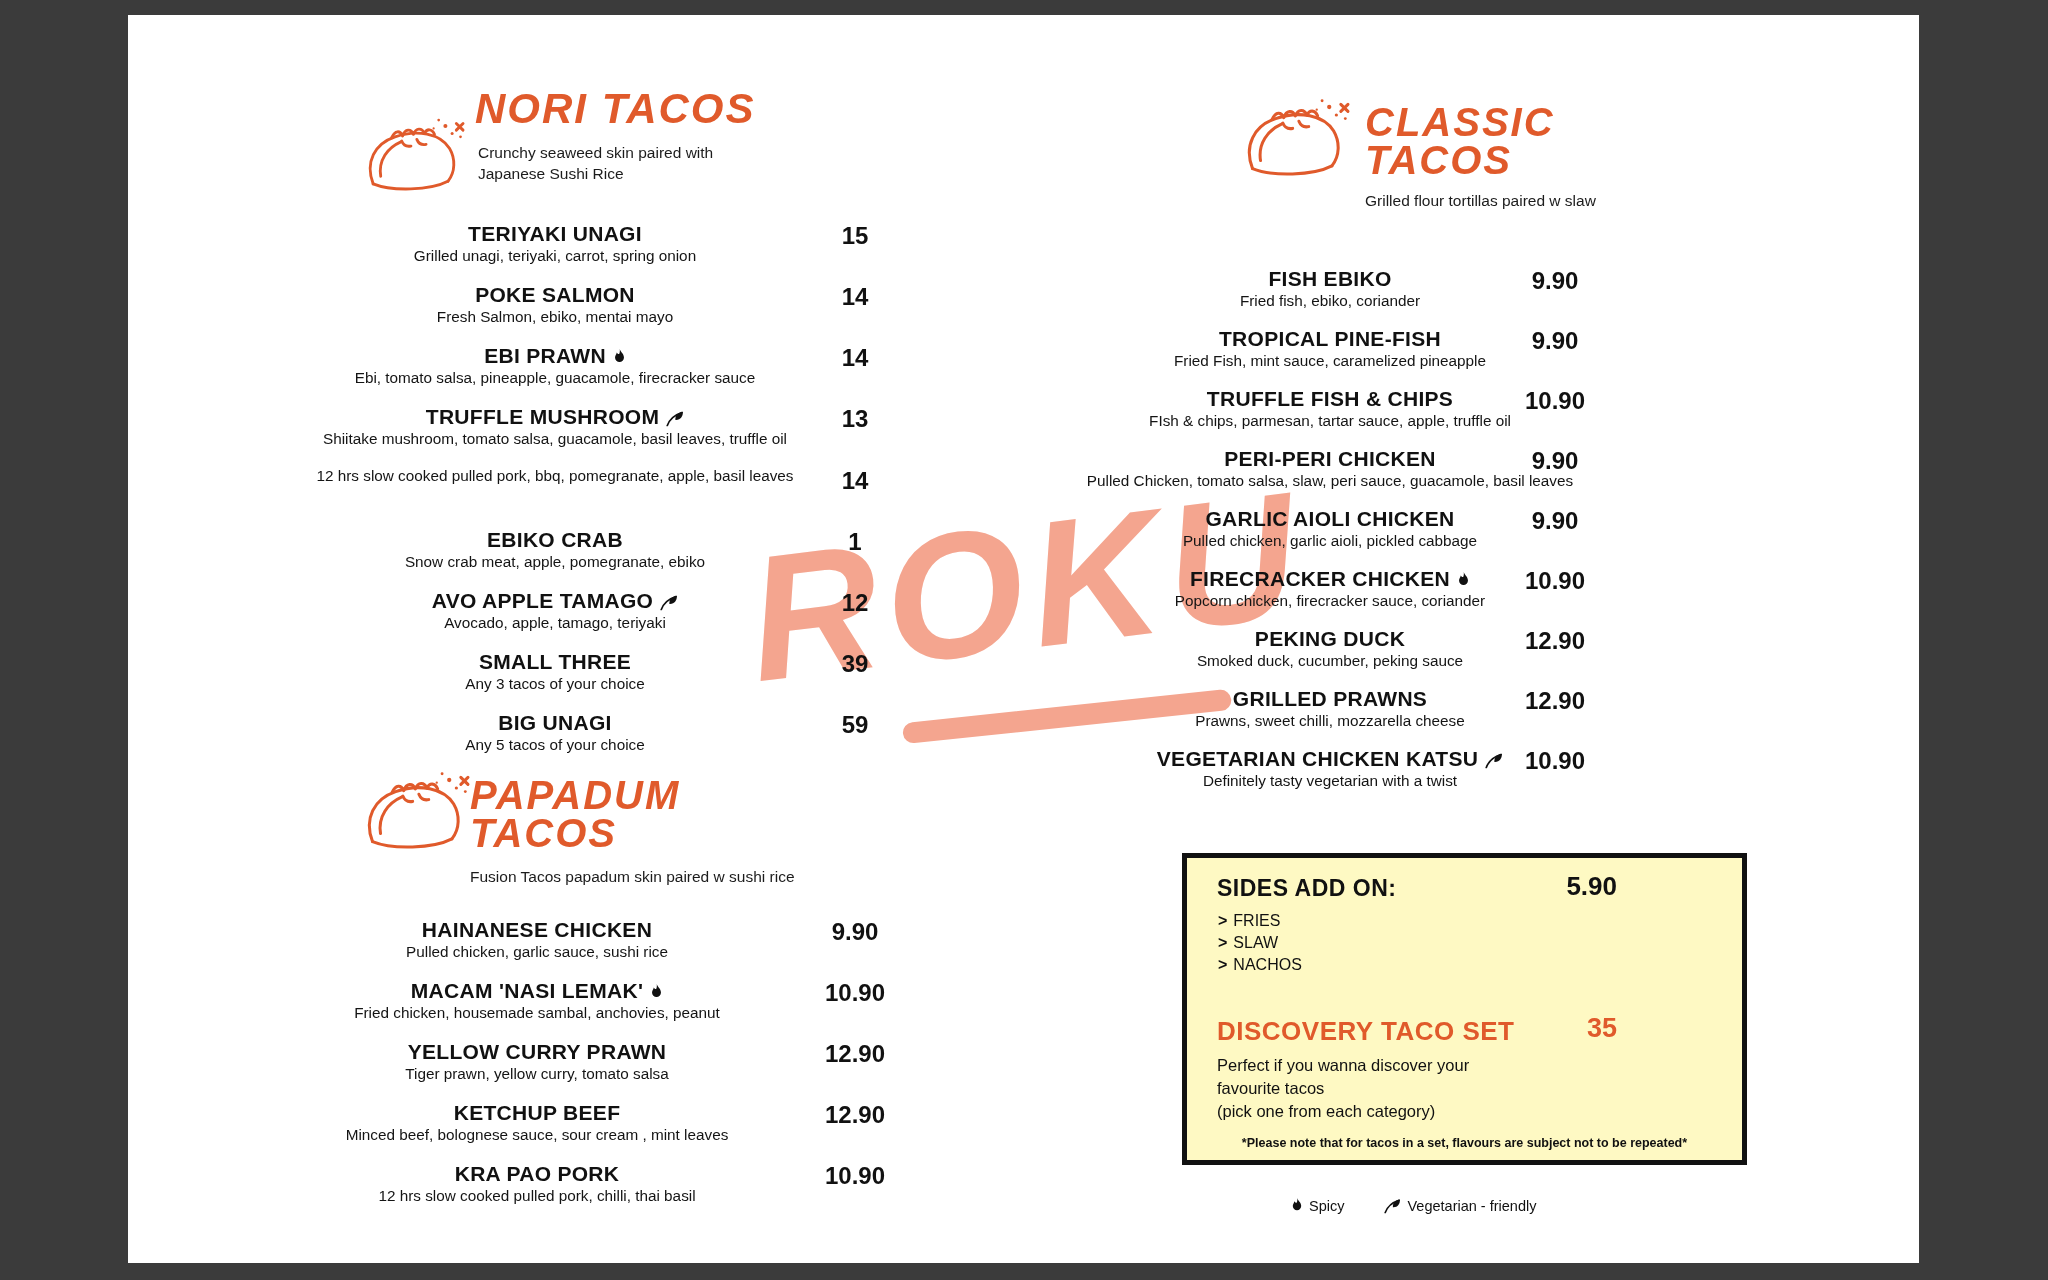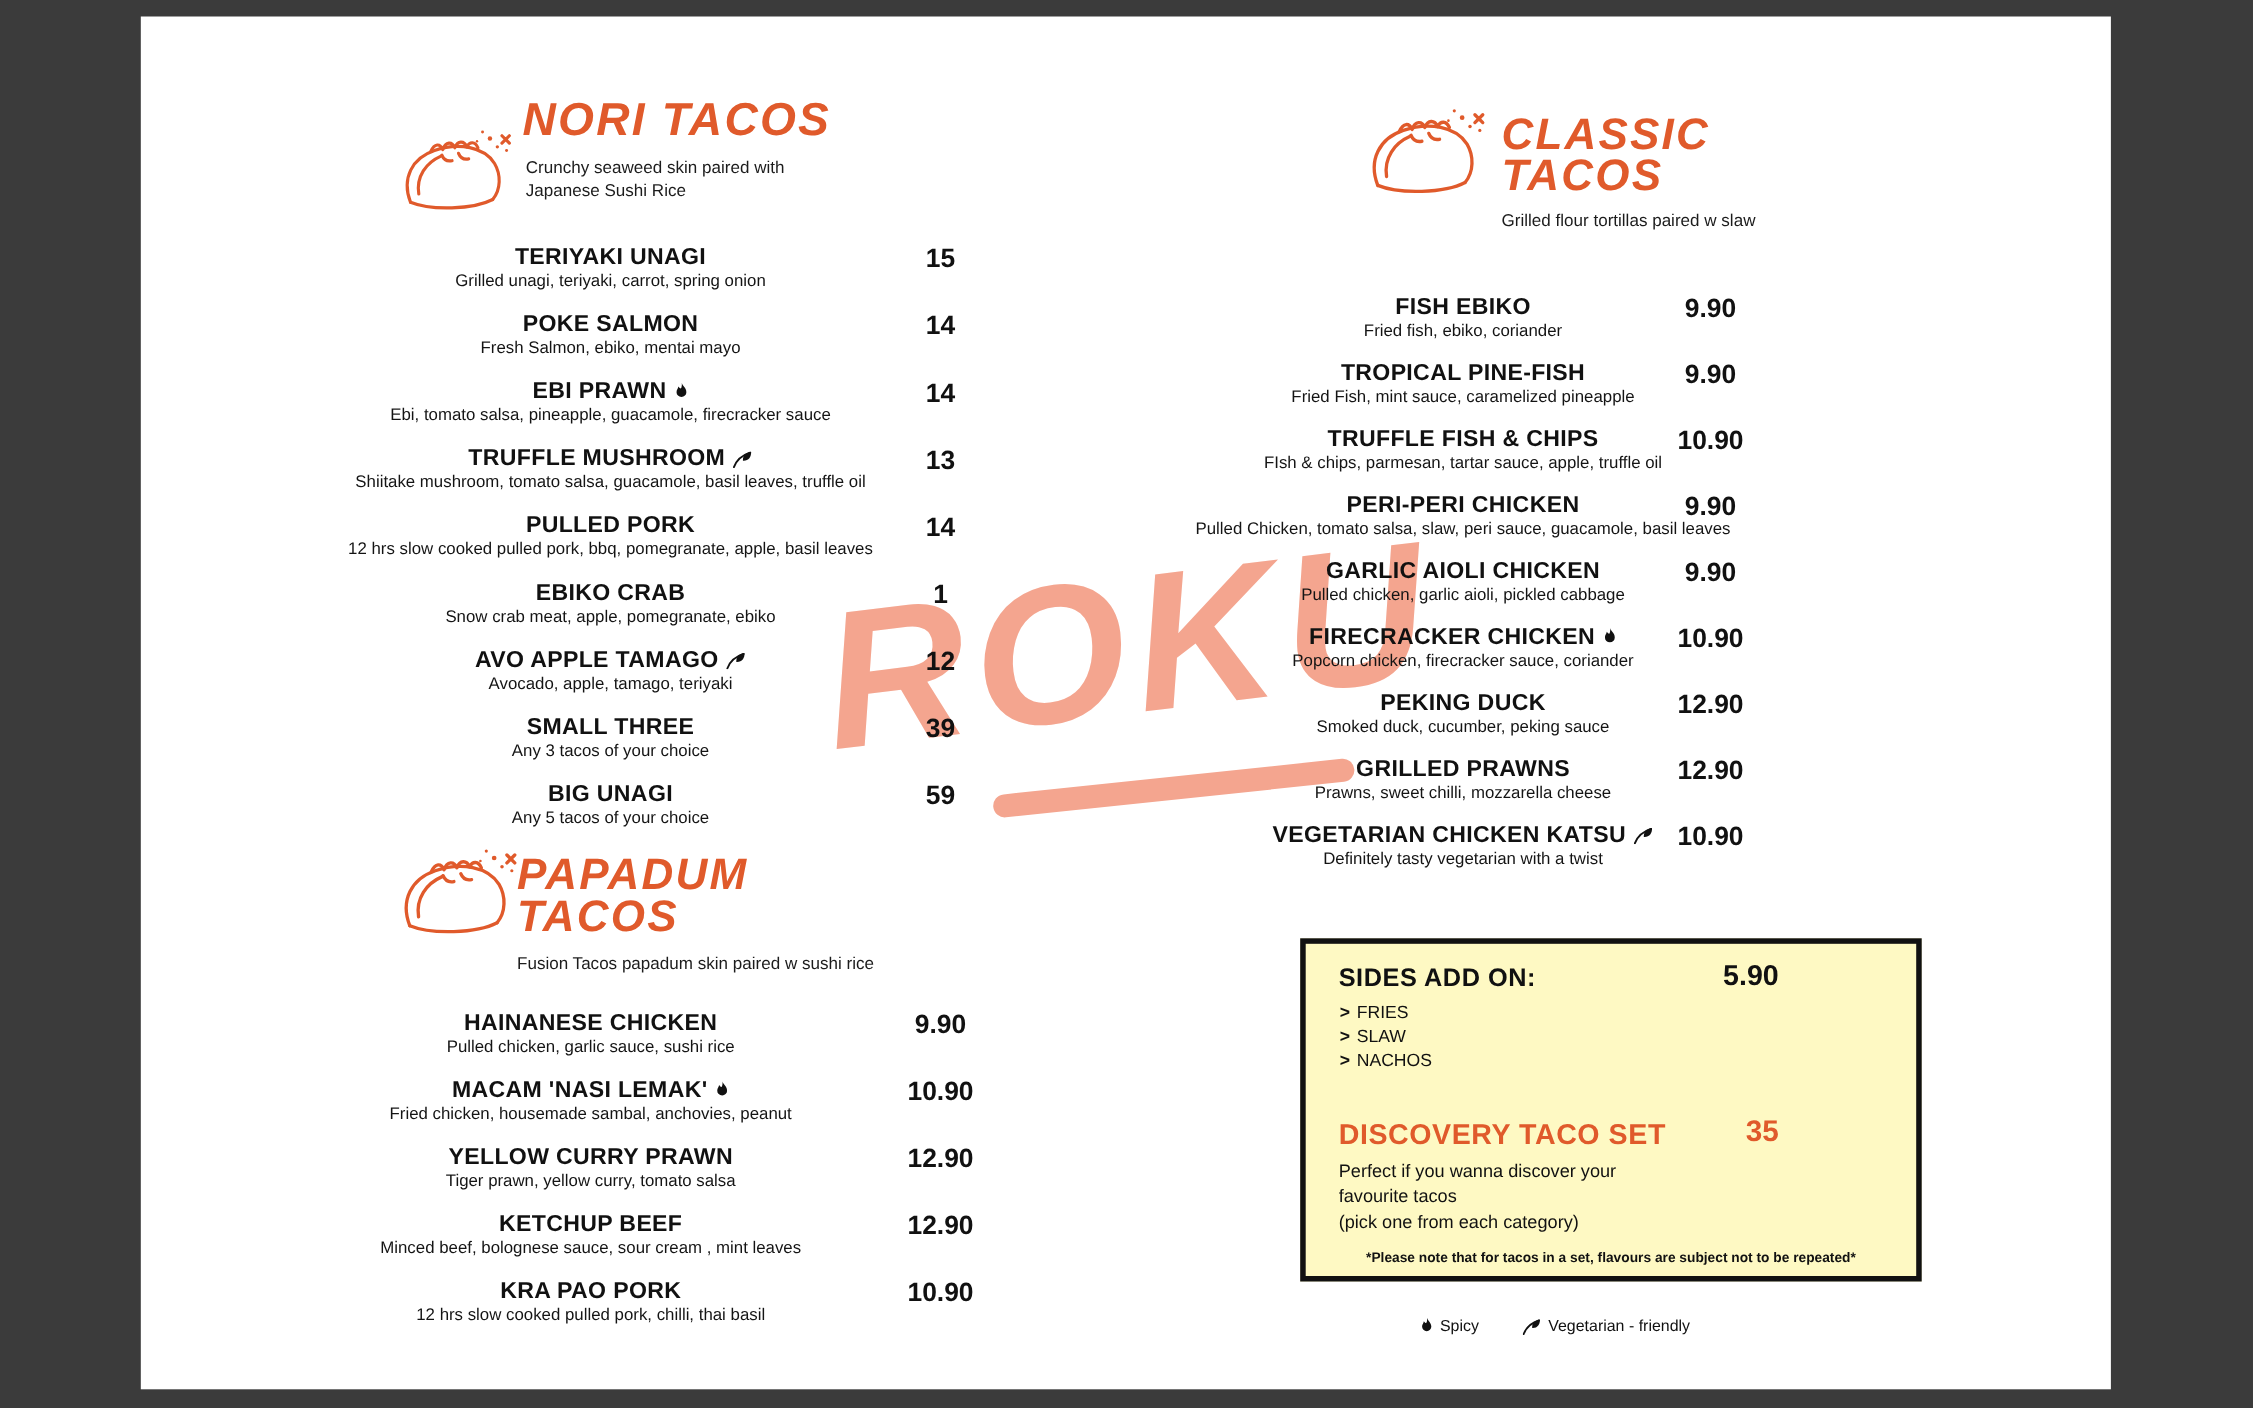--- a/index.html
+++ b/index.html
@@ -145,21 +145,20 @@
 
         <div class="item-row">
           <div class="item-head"><span class="item-name">TRUFFLE MUSHROOM</span><span class="badge"><svg width="18" height="17" viewBox="0 0 18 16">
                 <use href="#leaf"></use>
               </svg></span></div>
           <div class="item-desc">Shiitake mushroom, tomato salsa, guacamole, basil leaves, truffle oil</div>
           <span class="item-price">13</span>
         </div>
 
         <div class="item-row">
-          <div class="item-head"><span class="item-name">PULLED PORK</span></div>
           <div class="item-desc">12 hrs slow cooked pulled pork, bbq, pomegranate, apple, basil leaves</div>
           <span class="item-price">14</span>
         </div>
 
         <div class="item-row">
           <div class="item-head"><span class="item-name">EBIKO CRAB</span></div>
           <div class="item-desc">Snow crab meat, apple, pomegranate, ebiko</div>
           <span class="item-price">1</span>
         </div>
 

